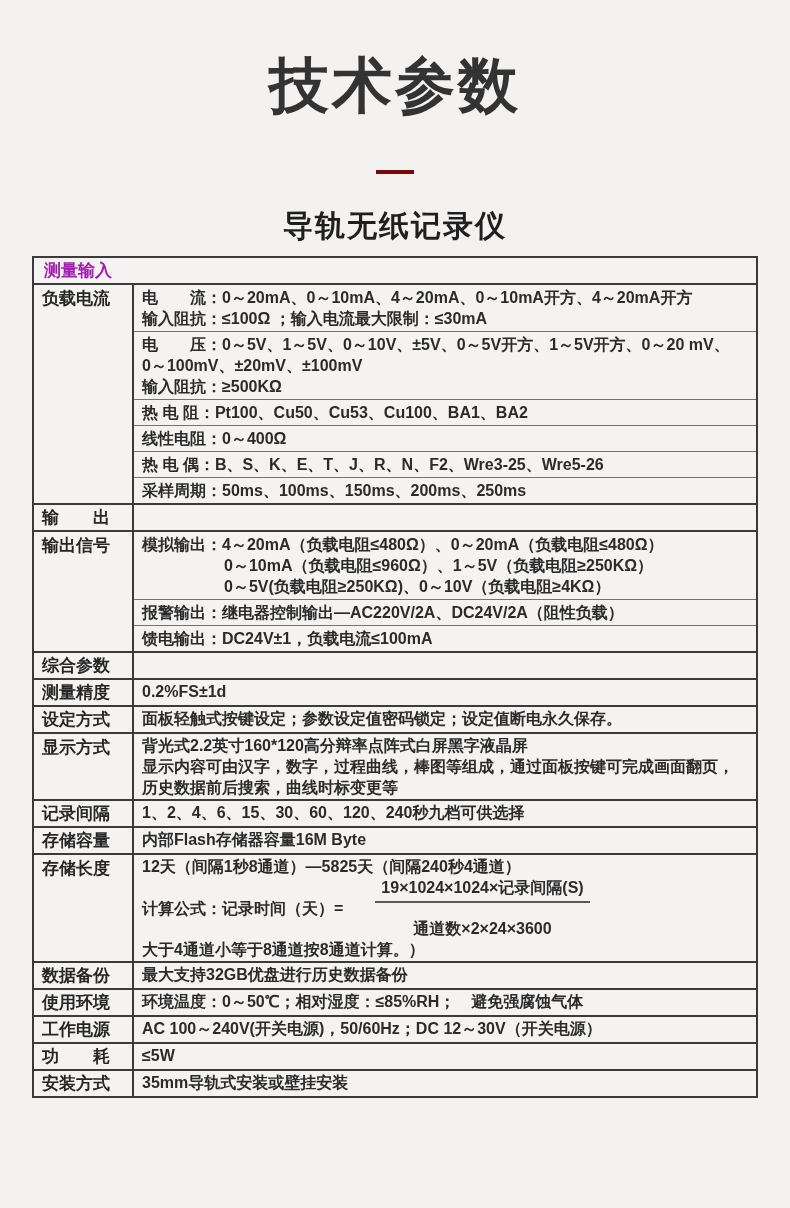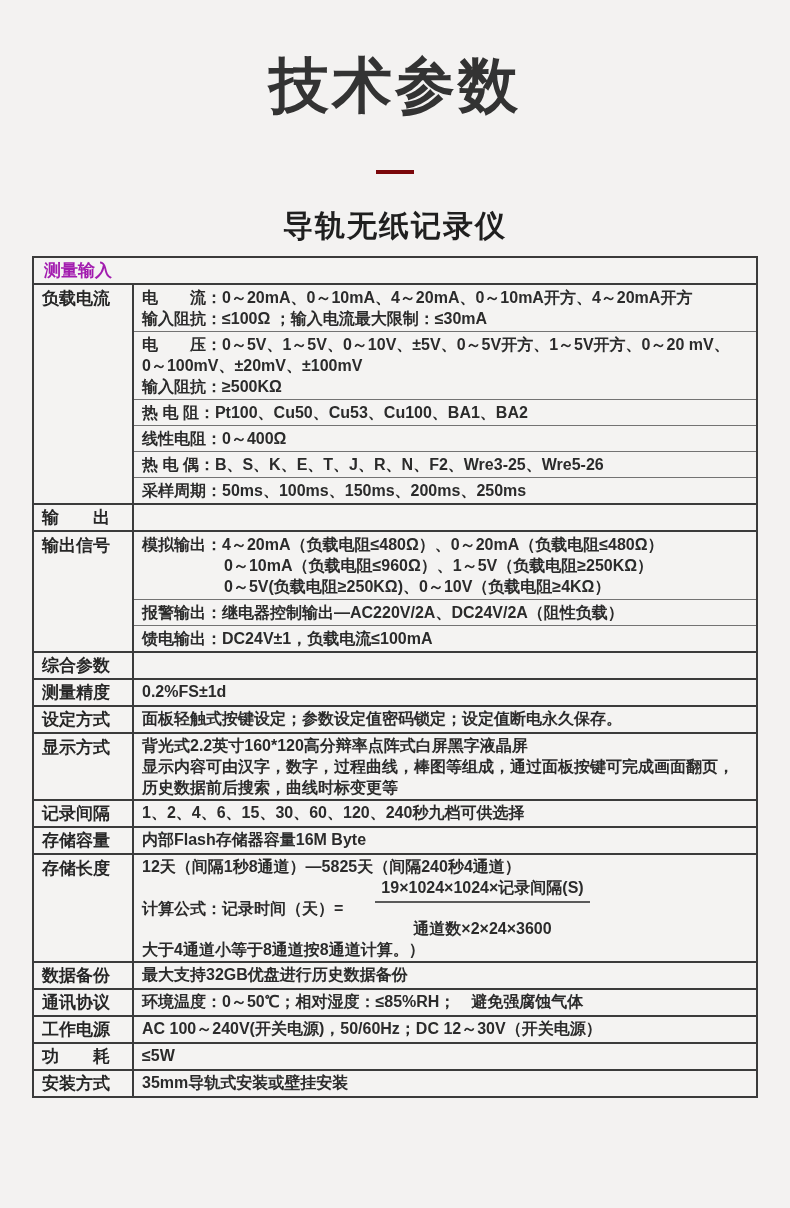--- a/index.html
+++ b/index.html
@@ -177,21 +177,21 @@
     </div>
 
     <div class="trow">
       <div class="cell label">数据备份</div>
       <div class="cell value">
         <div class="line">最大支持32GB优盘进行历史数据备份</div>
       </div>
     </div>
 
     <div class="trow">
-      <div class="cell label">通讯协议</div>
+      <div class="cell label">使用环境</div>
       <div class="cell value">
         <div class="line">环境温度：0～50℃；相对湿度：≤85%RH；　避免强腐蚀气体</div>
       </div>
     </div>
 
     <div class="trow">
       <div class="cell label">工作电源</div>
       <div class="cell value">
         <div class="line">AC 100～240V(开关电源)，50/60Hz；DC 12～30V（开关电源）</div>
       </div>

